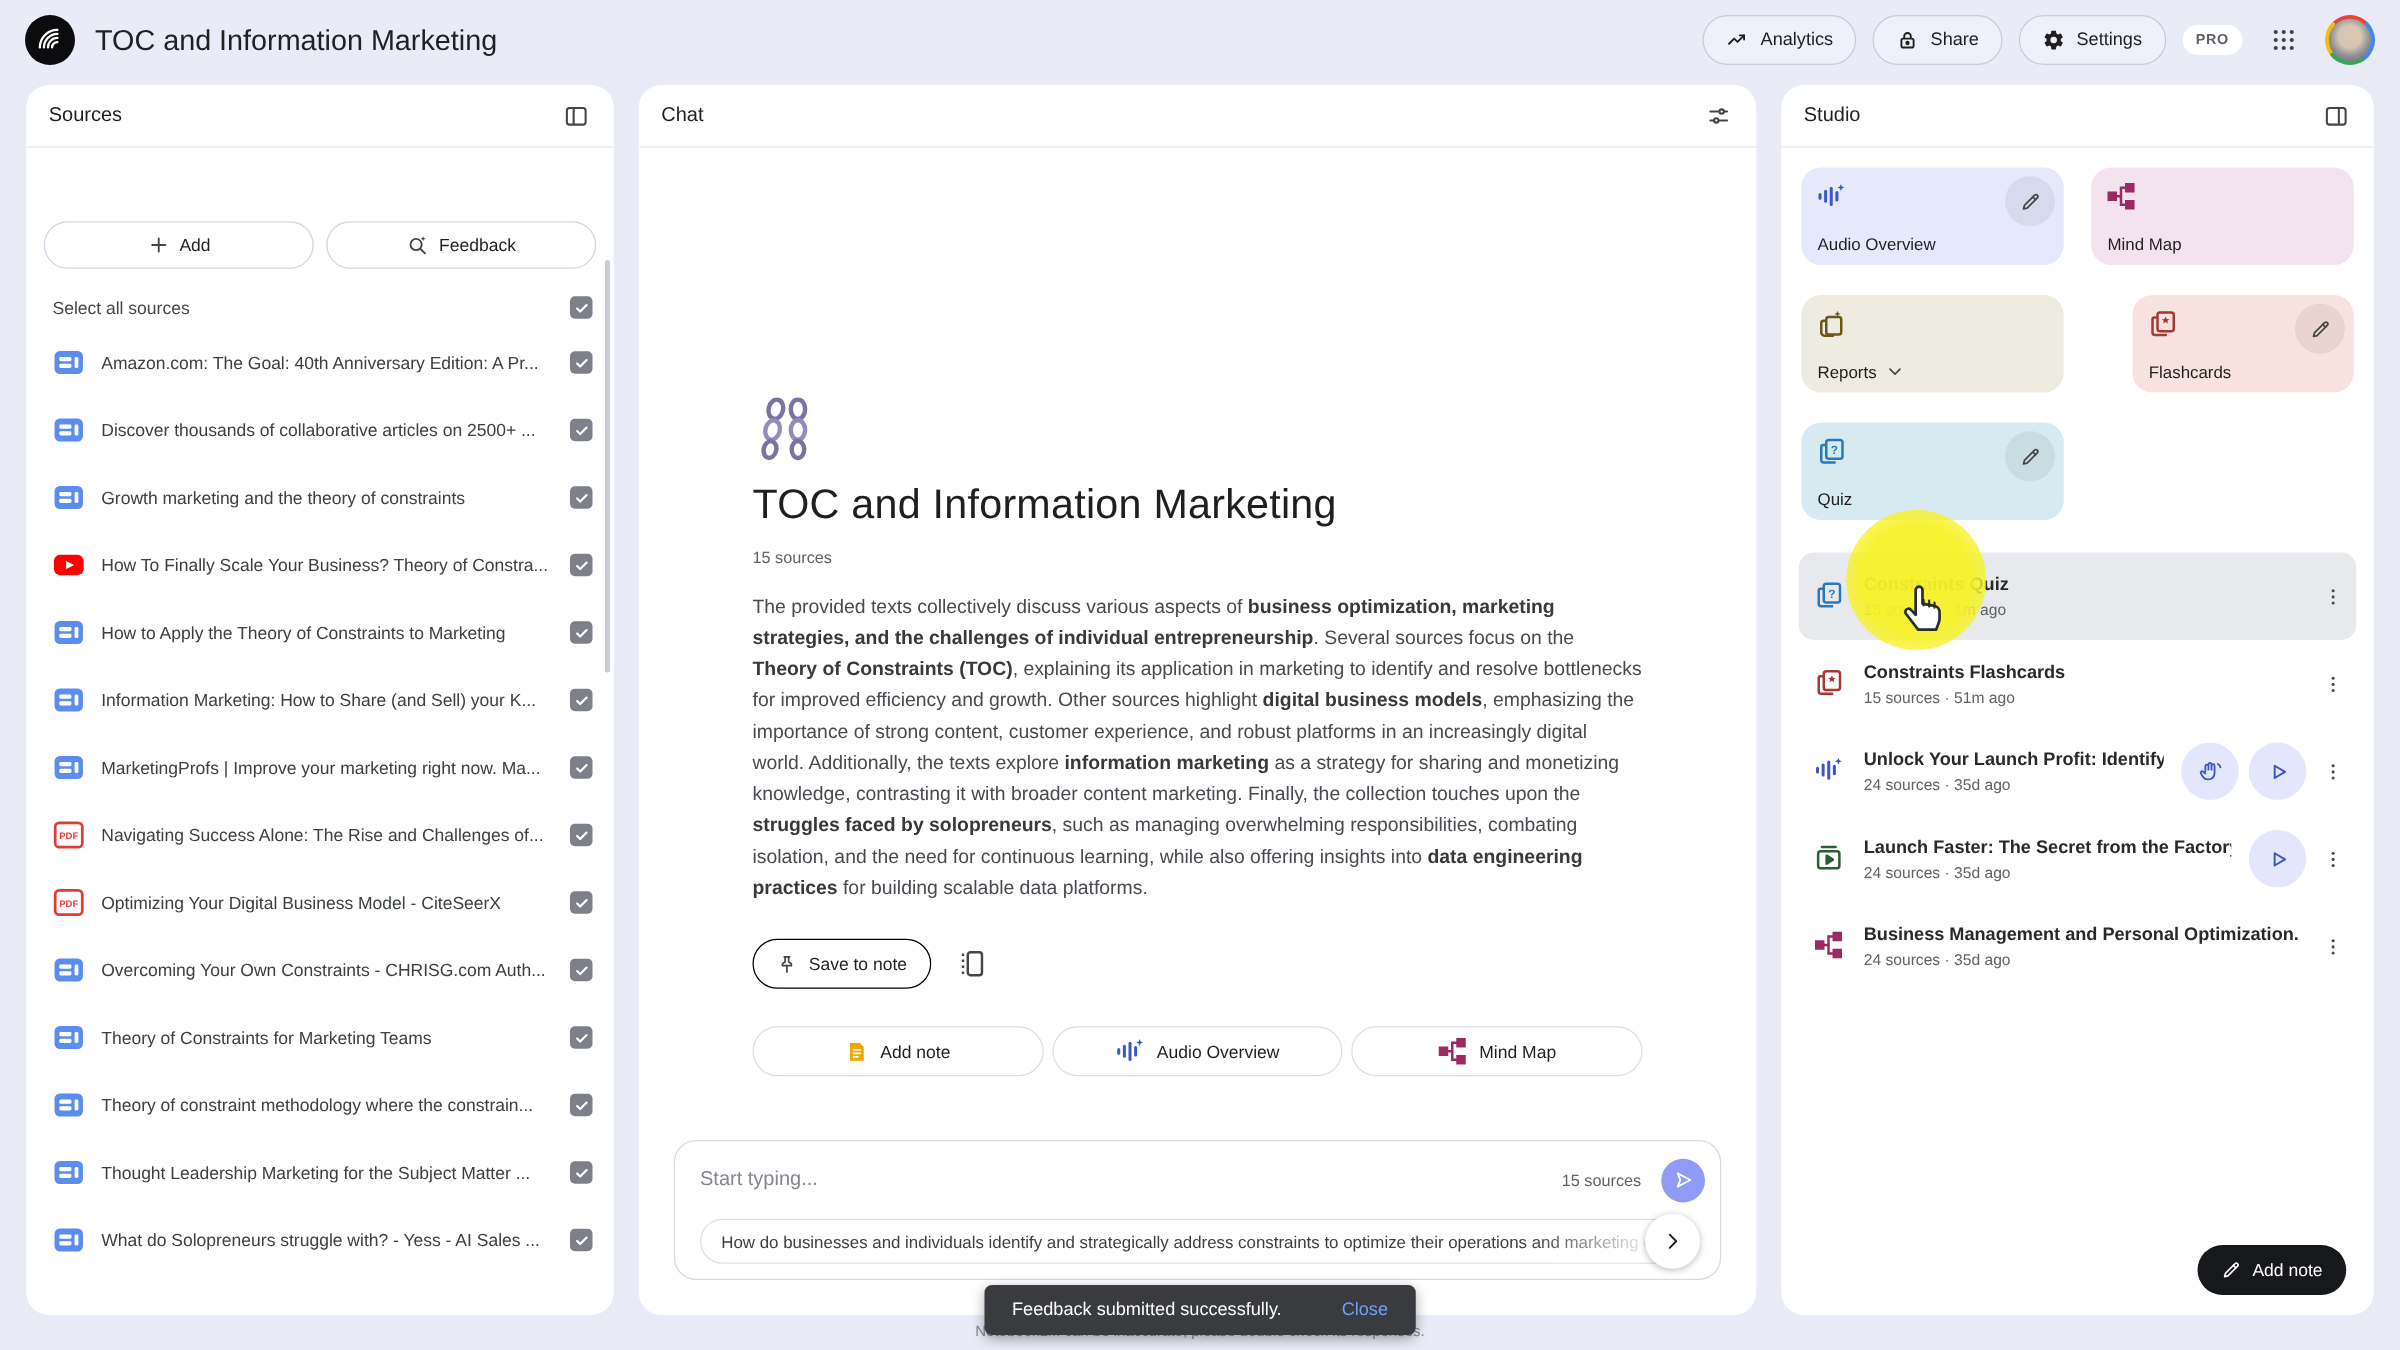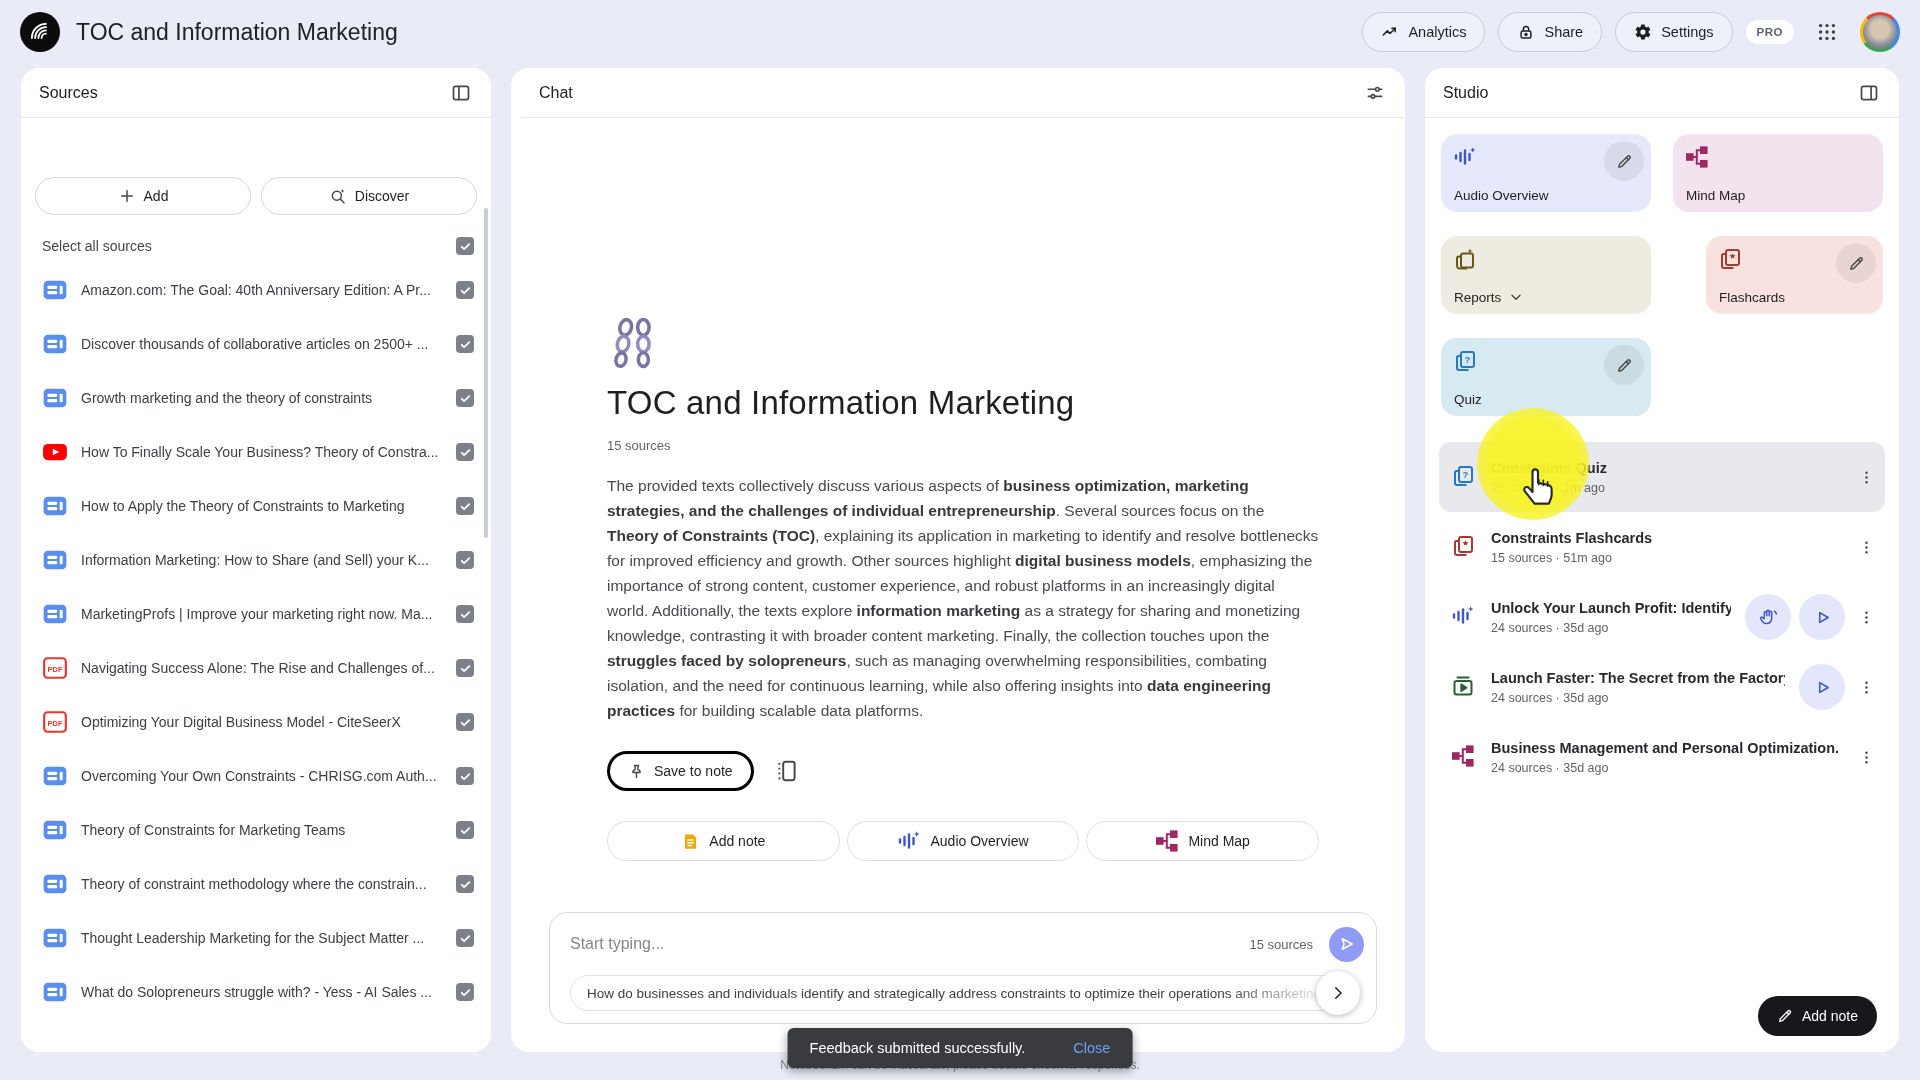--- a/index.html
+++ b/index.html
@@ -22,21 +22,21 @@
   .grid-btn { width:40px; height:40px; display:flex; align-items:center; justify-content:center; }
   .avatar { width:40px; height:40px; border-radius:50%; padding:3px;
     background:conic-gradient(#ea4335 0 12%, #4285f4 12% 40%, #34a853 40% 65%, #fbbc05 65% 88%, #ea4335 88% 100%); }
   .avatar-inner { width:100%; height:100%; border-radius:50%;
     background:radial-gradient(circle at 50% 42%, #d8c6b2 0 34%, #8d9298 60%, #5c6166 100%); }
 
   
   .main { display:flex; gap:20px; padding:4px 21px 0; height:988px; }
   .panel { background:#fff; border-radius:18px; position:relative; display:flex; flex-direction:column; }
   .panel-sources { width:470px; overflow:hidden; }
-  .panel-chat { flex:1;padding-left:10px; }
+  .panel-chat { flex:1; }
   .panel-studio { width:474px; overflow:hidden; }
   .panel-head { height:50px; flex:0 0 auto; display:flex; align-items:center; justify-content:space-between;
     padding:0 18px; border-bottom:1px solid #e7e8ec; font-size:16px; color:#1f1f1f; }
   .head-icon { width:24px; height:24px; display:flex; align-items:center; justify-content:center; cursor:pointer; }
 
   
   .btn-row { display:flex; gap:10px; margin:15px 14px 4px; }
   .outline-btn { flex:1; height:38px; border:1px solid #d2d5e2; border-radius:19px; background:#fff;
     display:flex; align-items:center; justify-content:center; gap:8px; font-size:14px; color:#1f1f1f; cursor:pointer;margin-top:44px; }
   .select-all { display:flex; align-items:center; justify-content:space-between; padding:18px 17px 4px 21px; font-size:14px; color:#444746; }
@@ -50,21 +50,21 @@
 
   
   .chat-scroll { flex:1; position:relative; }
   .chat-content { width:712px; margin:0 auto; padding-top:200px; }
   .nb-emoji { width:50px; height:52px; margin-left:2px; }
   .nb-title { font-size:33px; font-weight:400; color:#1f1f1f; margin-top:14px; letter-spacing:.2px; }
   .nb-sources { font-size:13px; color:#5f6368; margin-top:16px; }
   .summary { font-size:15.5px; line-height:25px; color:#474a4e; margin-top:20px; }
   .summary b { color:#37393c; }
   .save-row { display:flex; align-items:center; gap:20px; margin-top:28px; }
-  .save-btn { height:40px; padding:0 18px; border:3px solid #000000; border-radius:20px; background:#fff;
+  .save-btn { height:40px; padding:0 18px; border:1px solid #000000; border-radius:20px; background:#fff;
     display:flex; align-items:center; gap:9px; font-size:14px; color:#1f1f1f; cursor:pointer; }
   .copy-note-btn { width:26px; height:26px; cursor:pointer; }
   .actions-row { display:flex; gap:7px; margin-top:30px; }
   .action-btn { flex:1; height:40px; border:1px solid #dcdfe9; border-radius:20px; background:#fff;
     display:flex; align-items:center; justify-content:center; gap:9px; font-size:14px; color:#1f1f1f; cursor:pointer; }
 
   .chat-bottom { position:absolute; left:0; right:0; bottom:28px; padding:0 28px; }
   .input-box { border:1.5px solid #d7dae3; border-radius:18px; background:#fff; padding:8px 12px 12px 20px; position:relative; }
   .input-row { display:flex; align-items:center; height:46px; }
   .input-placeholder { flex:1; font-size:16px; color:#83878e; }
@@ -193,21 +193,21 @@
         <span>Add</span>
       </div>
       <div class="outline-btn">
         <span>
             <svg width="18" height="18" viewBox="0 0 24 24" fill="none" stroke="#444746" stroke-width="2" stroke-linecap="round">
               <circle cx="10.5" cy="11.5" r="6"></circle>
               <line x1="15" y1="16" x2="20" y2="21"></line>
               <path d="M18 2.6l.8 1.9 1.9.8-1.9.8-.8 1.9-.8-1.9-1.9-.8 1.9-.8z" fill="#444746" stroke="none"></path>
             </svg>
           </span>
-        <span>Discover</span>
+        <span>Feedback</span>
       </div>
     </div>
     <div class="select-all">
       <span>Select all sources</span>
       <span class="checkbox">
           <svg width="13" height="13" viewBox="0 0 24 24">
             <path d="M5 12.5l4.5 4.5L19 7.5" stroke="#fff" stroke-width="3.2" fill="none" stroke-linecap="round" stroke-linejoin="round"></path>
           </svg>
         </span>
     </div>

